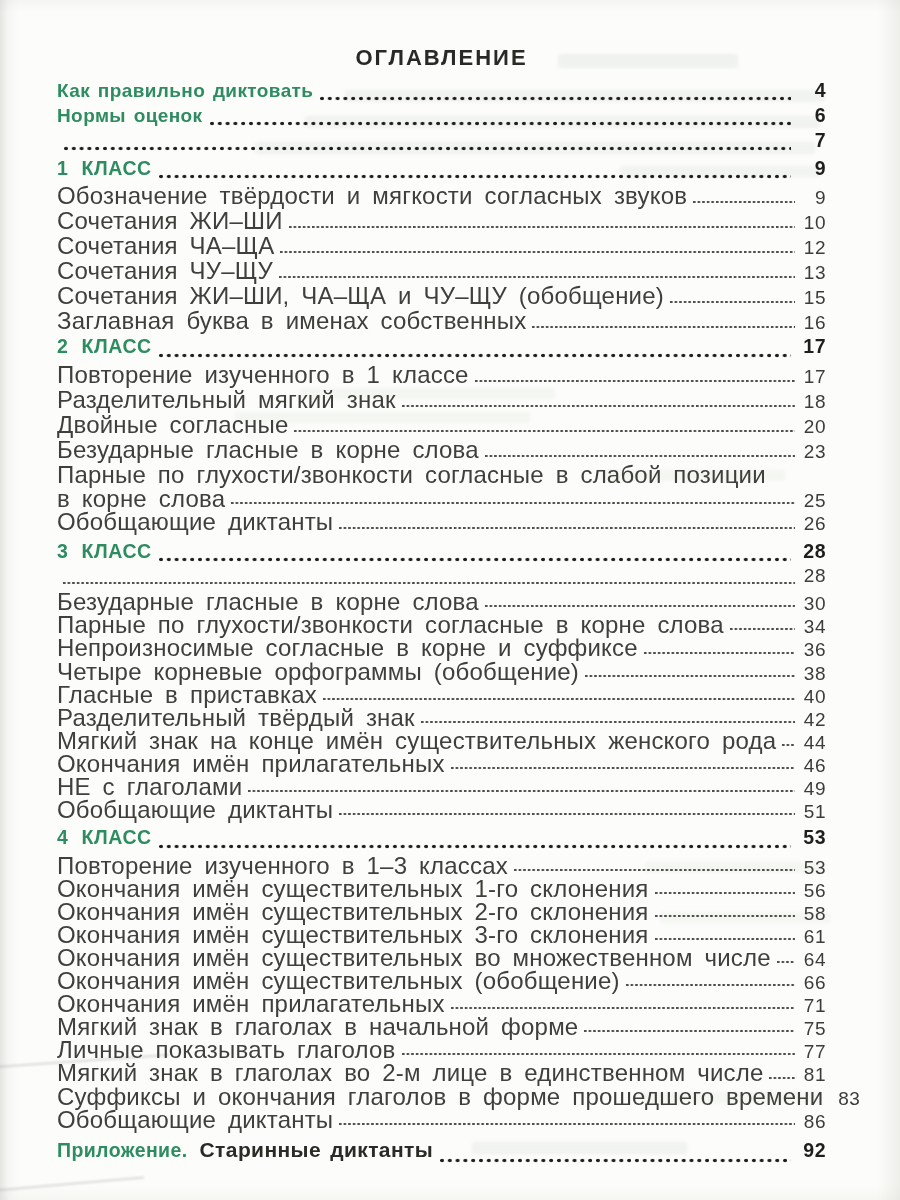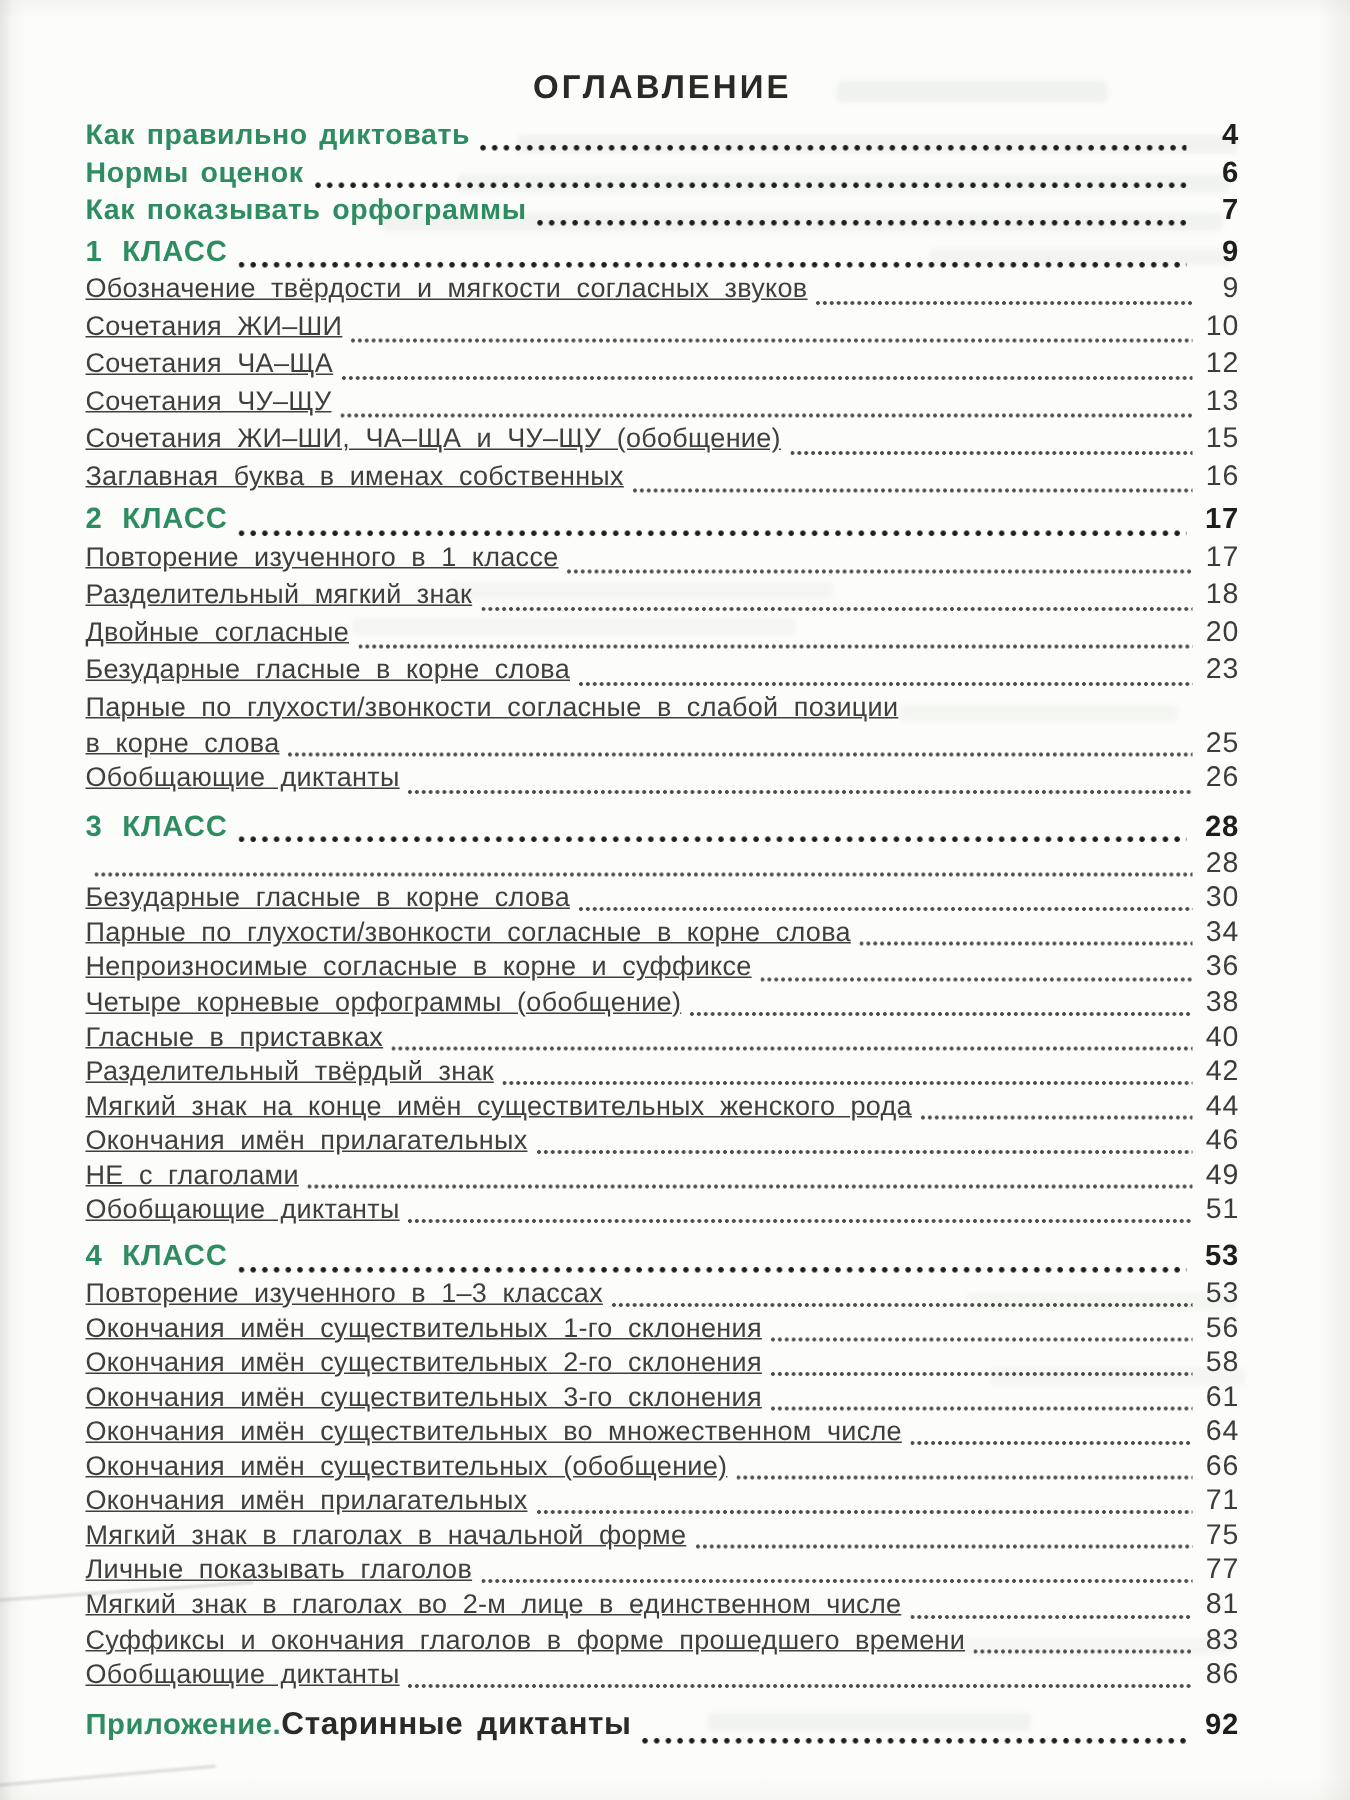--- a/index.html
+++ b/index.html
@@ -45,27 +45,27 @@
 
   
   .heading-row { height:25.4px; margin-top:3px; }
   .section.dense .heading-row { margin-top:7px; }
   .sec-num, .sec-title { font-weight:bold; font-size:19.5px; color:#2e8c61; letter-spacing:0.6px; }
   .sec-num { margin-right:13px; }
 
   
   .s-row { height:25px; }
   .section.dense .s-row { height:23.1px; }
-  .s-row .label { font-size:18px; color:#3f3f3c; letter-spacing:0.2px; word-spacing:5px;text-decoration:underline; }
+  .s-row .label { font-size:24px; color:#3f3f3c; letter-spacing:0.2px; word-spacing:5px; }
   .s-row.wrap1 { height:24px;text-align:center; }
   .s-row.wrap2 { height:23px; }
 
   
   .appendix-row { margin-top:9px; height:28px; }
-  .apx-green { font-weight:bold; font-size:19.5px; color:#2e8c61; letter-spacing:0.4px; white-space:nowrap; }
+  .apx-green { font-weight:bold; font-size:19.5px; color:#2e8c61; letter-spacing:0.4px; margin-right:12px; white-space:nowrap; }
   .apx-black { font-weight:bold; font-size:21px; color:#2a2a27; letter-spacing:0.4px; word-spacing:3px; white-space:nowrap; }
 
   
   .ghost { position:absolute; z-index:1; border-radius:3px; filter:blur(1.6px); pointer-events:none; }
   .crease { position:absolute; z-index:1; height:1.5px; background:rgba(140,145,138,0.30); filter:blur(0.8px); pointer-events:none; }
   .crease-1 { left:-6px; top:1060px; width:175px; transform:rotate(-4deg); }
   .crease-2 { left:-6px; top:1183px; width:150px; transform:rotate(-5deg); }
 </style>
 </head>
 <body>
@@ -97,21 +97,20 @@
           <span class="label">Как правильно диктовать</span>
           <span class="leader leader-bold"></span>
           <span class="num num-bold">4</span>
         </div>
         <div class="row front-row">
           <span class="label">Нормы оценок</span>
           <span class="leader leader-bold"></span>
           <span class="num num-bold">6</span>
         </div>
         <div class="row front-row">
-          <span class="label">Как показывать орфограммы</span>
           <span class="leader leader-bold"></span>
           <span class="num num-bold">7</span>
         </div>
       </div>
 
     <div id="sections">
         <div class="section">
           <div class="row heading-row">
             <span class="sec-num">1</span>
             <span class="sec-title">КЛАСС</span>

